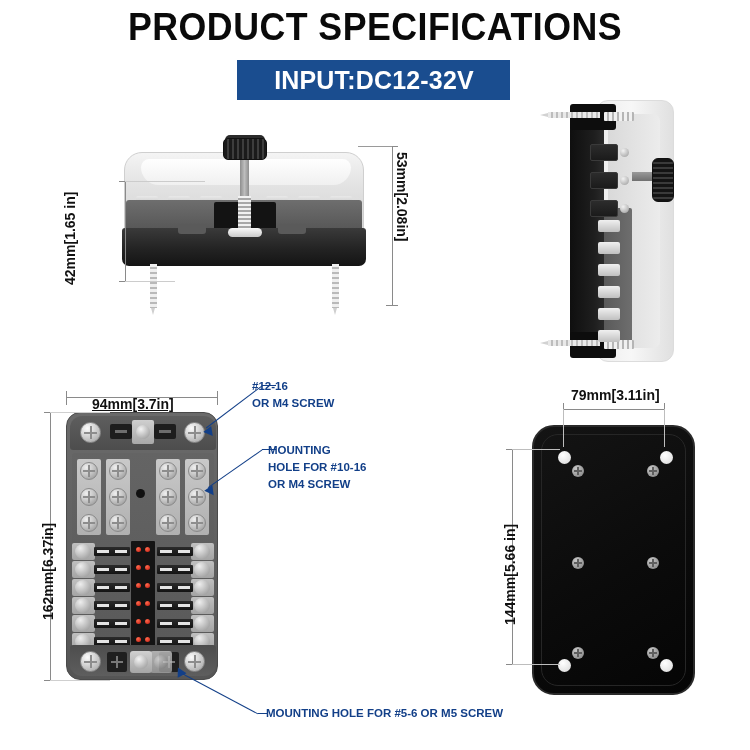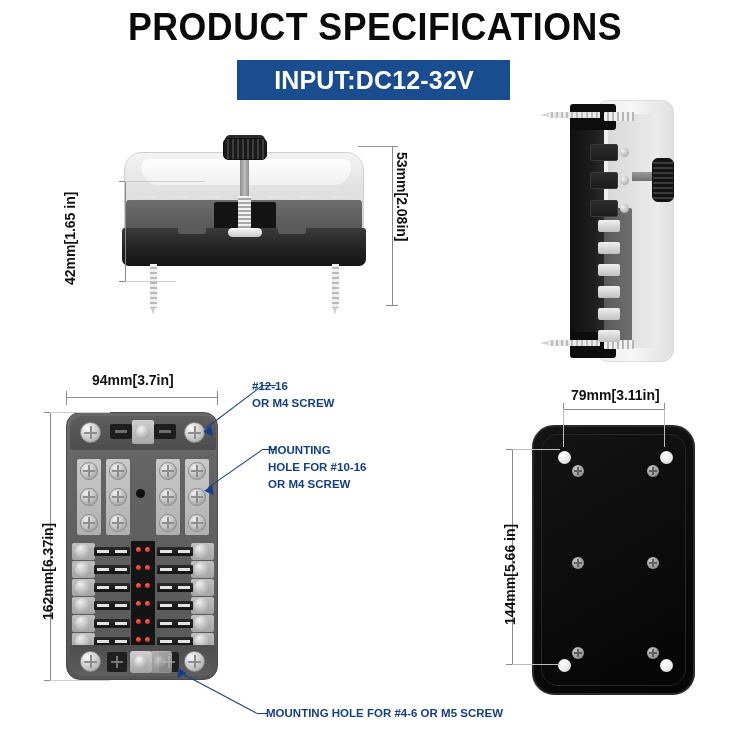--- a/index.html
+++ b/index.html
@@ -571,21 +571,21 @@
         <i></i>
       </div>
     <div class="fr-botpost" style="left:83px; top:238px; opacity:.75;">
         <i></i>
       </div>
   </div>
 
   <div class="dline-h" style="left:66px; top:397px; width:152px;"></div>
   <div class="tick-v" style="left:66px;  top:391px; height:14px;"></div>
   <div class="tick-v" style="left:217px; top:391px; height:14px;"></div>
-  <div class="dim-label" style="left:92px; top:372px;">94mm[3.7in]</div>
+  <div class="dim-label" style="left:92px; top:396px;text-decoration:underline;">94mm[3.7in]</div>
 
   <div class="dline-v" style="left:50px; top:412px; height:268px;"></div>
   <div class="tick-h" style="left:44px; top:412px; width:12px;"></div>
   <div class="tick-h" style="left:44px; top:680px; width:12px;"></div>
   <div class="dline-h" style="left:50px; top:412px; width:60px; background:#cfcfcf;"></div>
   <div class="dline-h" style="left:50px; top:680px; width:60px; background:#cfcfcf;"></div>
   <div class="dim-label vert-up" style="left:40px; top:620px;">162mm[6.37in]</div>
 
   <div id="viewBack">
     <div class="bk-inset"></div>
@@ -635,16 +635,16 @@
     <div>HOLE FOR #10-16</div>
     <div>OR M4 SCREW</div>
   </div>
 
   <div class="lead" style="left:258px; top:713px; width:9px;"></div>
   <div class="lead" style="left:258px; top:713px; width:86px; transform:rotate(208deg);"></div>
   <div style="position:absolute; left:175px; top:667px; width:0; height:0;
               border-left:5px solid transparent; border-right:5px solid transparent;
               border-bottom:9px solid #123f88; transform:rotate(-28deg);"></div>
   <div class="callout" style="left:266px; top:705px;">
-    <div>MOUNTING HOLE FOR #4-6 OR M5 SCREW</div>
+    <div>MOUNTING HOLE FOR #5-6 OR M5 SCREW</div>
   </div>
 
 </div>
 
 </body></html>

